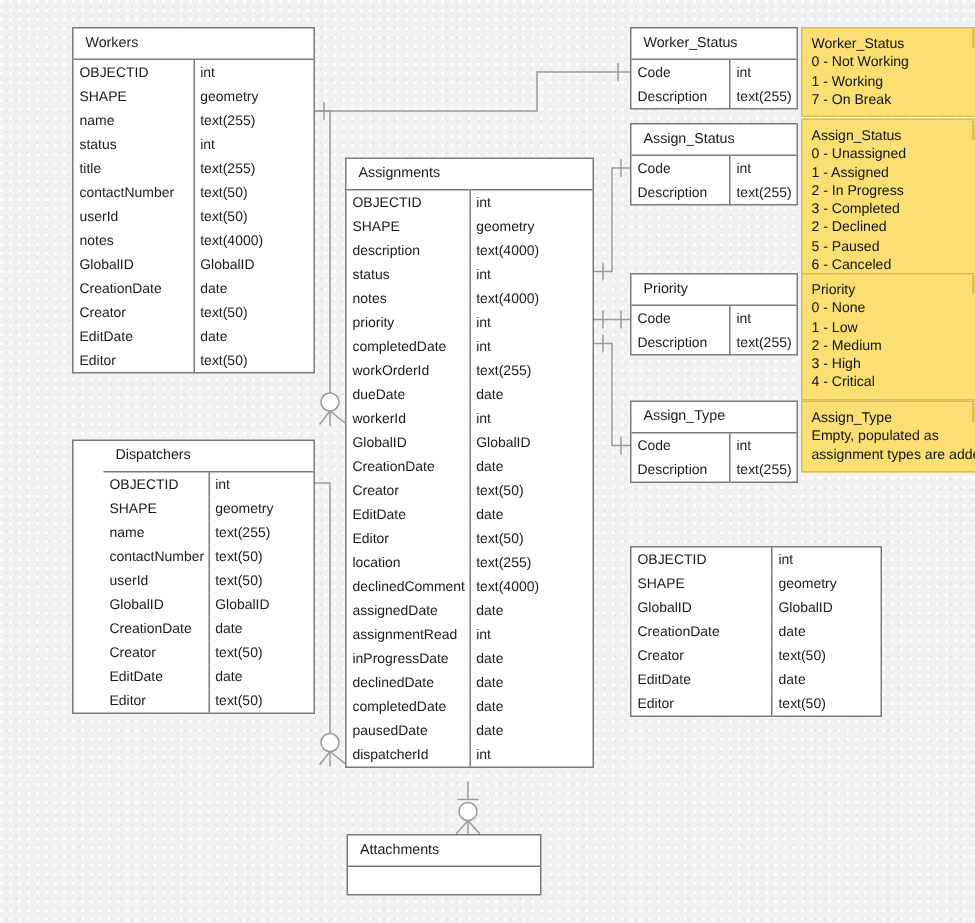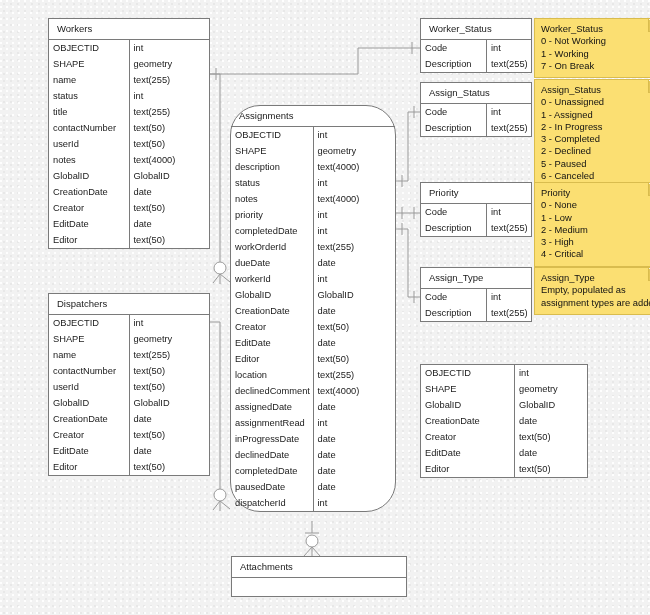--- a/index.html
+++ b/index.html
@@ -153,21 +153,21 @@
           <div class="cell fname">EditDate</div>
           <div class="cell ftype">date</div>
         </div>
       <div class="row">
           <div class="cell fname">Editor</div>
           <div class="cell ftype">text(50)</div>
         </div>
     </div>
   </div>
 
-  <div class="entity" style="left:20px;top:293px;width:162px;">
+  <div class="entity" style="left:20px;top:293px;width:162px;padding-left:20px;">
     <div class="title">Dispatchers</div>
     <div class="rows">
       <div class="row">
           <div class="cell fname">OBJECTID</div>
           <div class="cell ftype">int</div>
         </div>
       <div class="row">
           <div class="cell fname">SHAPE</div>
           <div class="cell ftype">geometry</div>
         </div>
@@ -199,21 +199,21 @@
           <div class="cell fname">EditDate</div>
           <div class="cell ftype">date</div>
         </div>
       <div class="row">
           <div class="cell fname">Editor</div>
           <div class="cell ftype">text(50)</div>
         </div>
     </div>
   </div>
 
-  <div class="entity" style="left:202px;top:105px;width:166px;border-radius:30px;">
+  <div class="entity" style="left:202px;top:105px;width:166px;">
     <div class="title">Assignments</div>
     <div class="rows">
       <div class="row">
           <div class="cell fname">OBJECTID</div>
           <div class="cell ftype">int</div>
         </div>
       <div class="row">
           <div class="cell fname">SHAPE</div>
           <div class="cell ftype">geometry</div>
         </div>
@@ -390,21 +390,21 @@
           <div class="cell fname" style="width:86px">EditDate</div>
           <div class="cell ftype">date</div>
         </div>
       <div class="row">
           <div class="cell fname" style="width:86px">Editor</div>
           <div class="cell ftype">text(50)</div>
         </div>
     </div>
   </div>
 
-  <div class="entity" style="left:203px;top:556px;width:176px;">
+  <div class="entity" style="left:203px;top:556px;width:130px;">
     <div class="title">Attachments</div>
     <div class="rows empty">
       <div class="row">
           <div class="cell">&nbsp;</div>
         </div>
     </div>
   </div>
 
   <div class="note" style="left:506px;top:18px;width:128px;">
     <div class="fold"></div>

